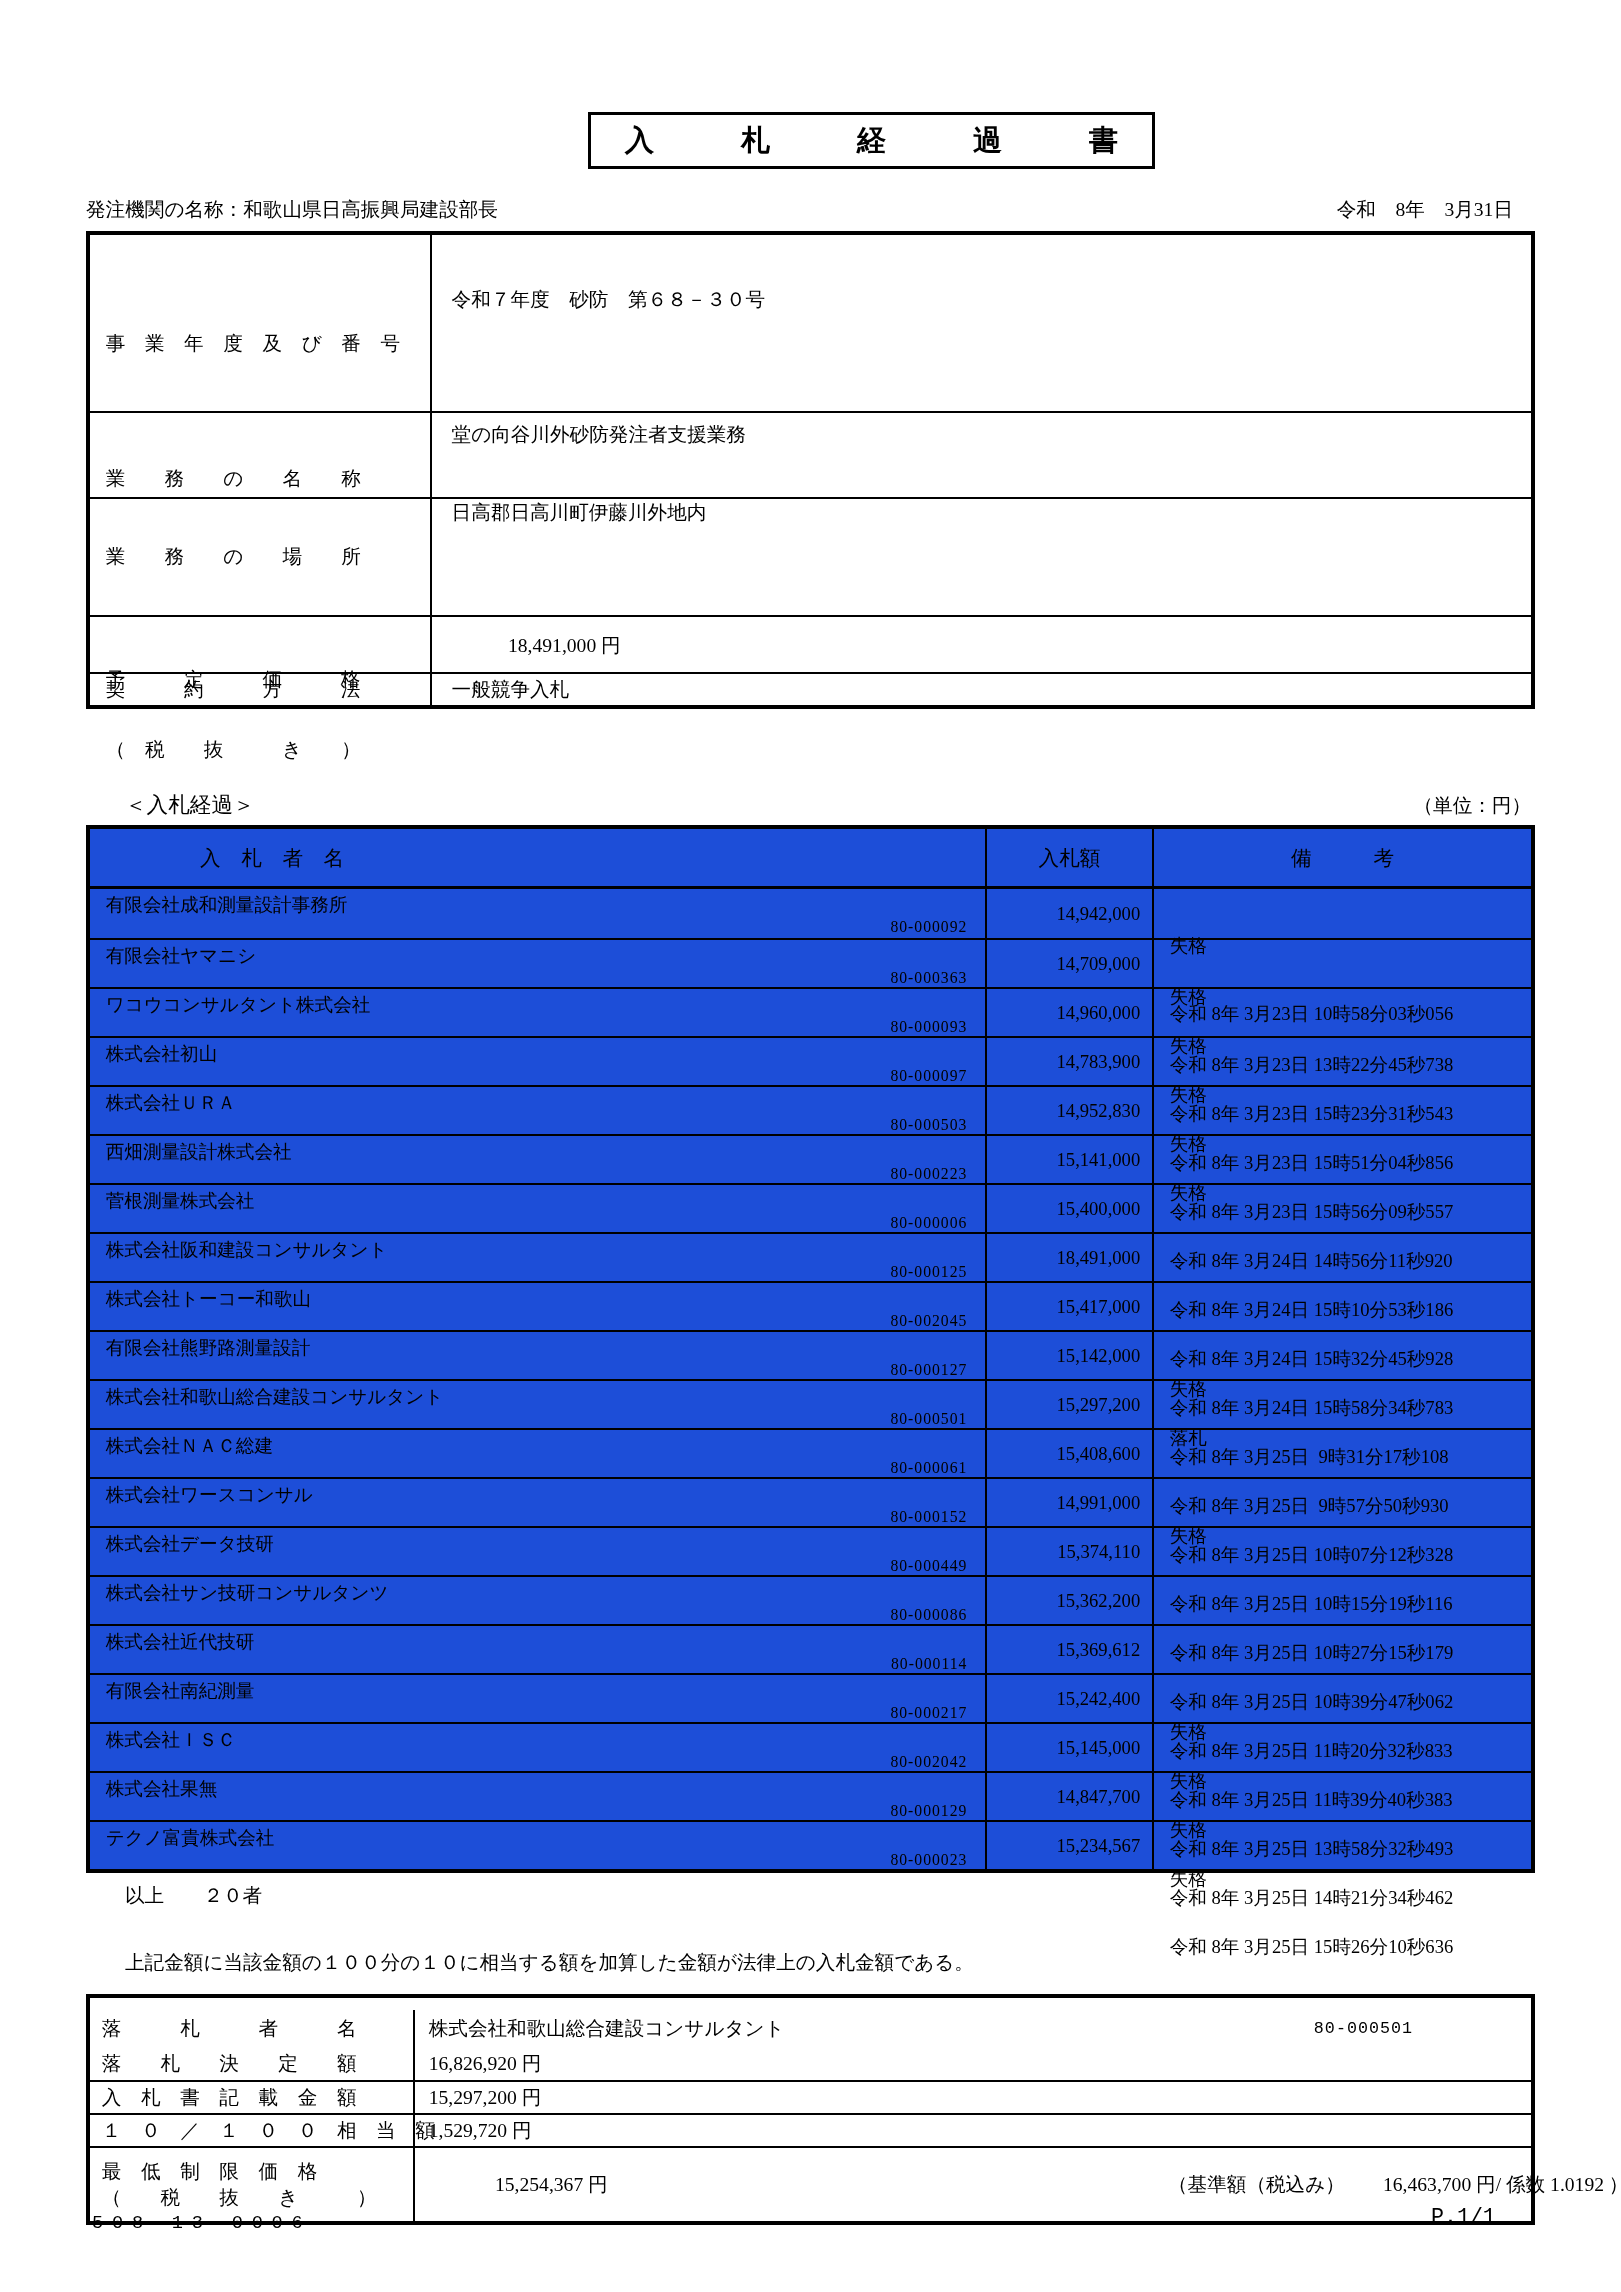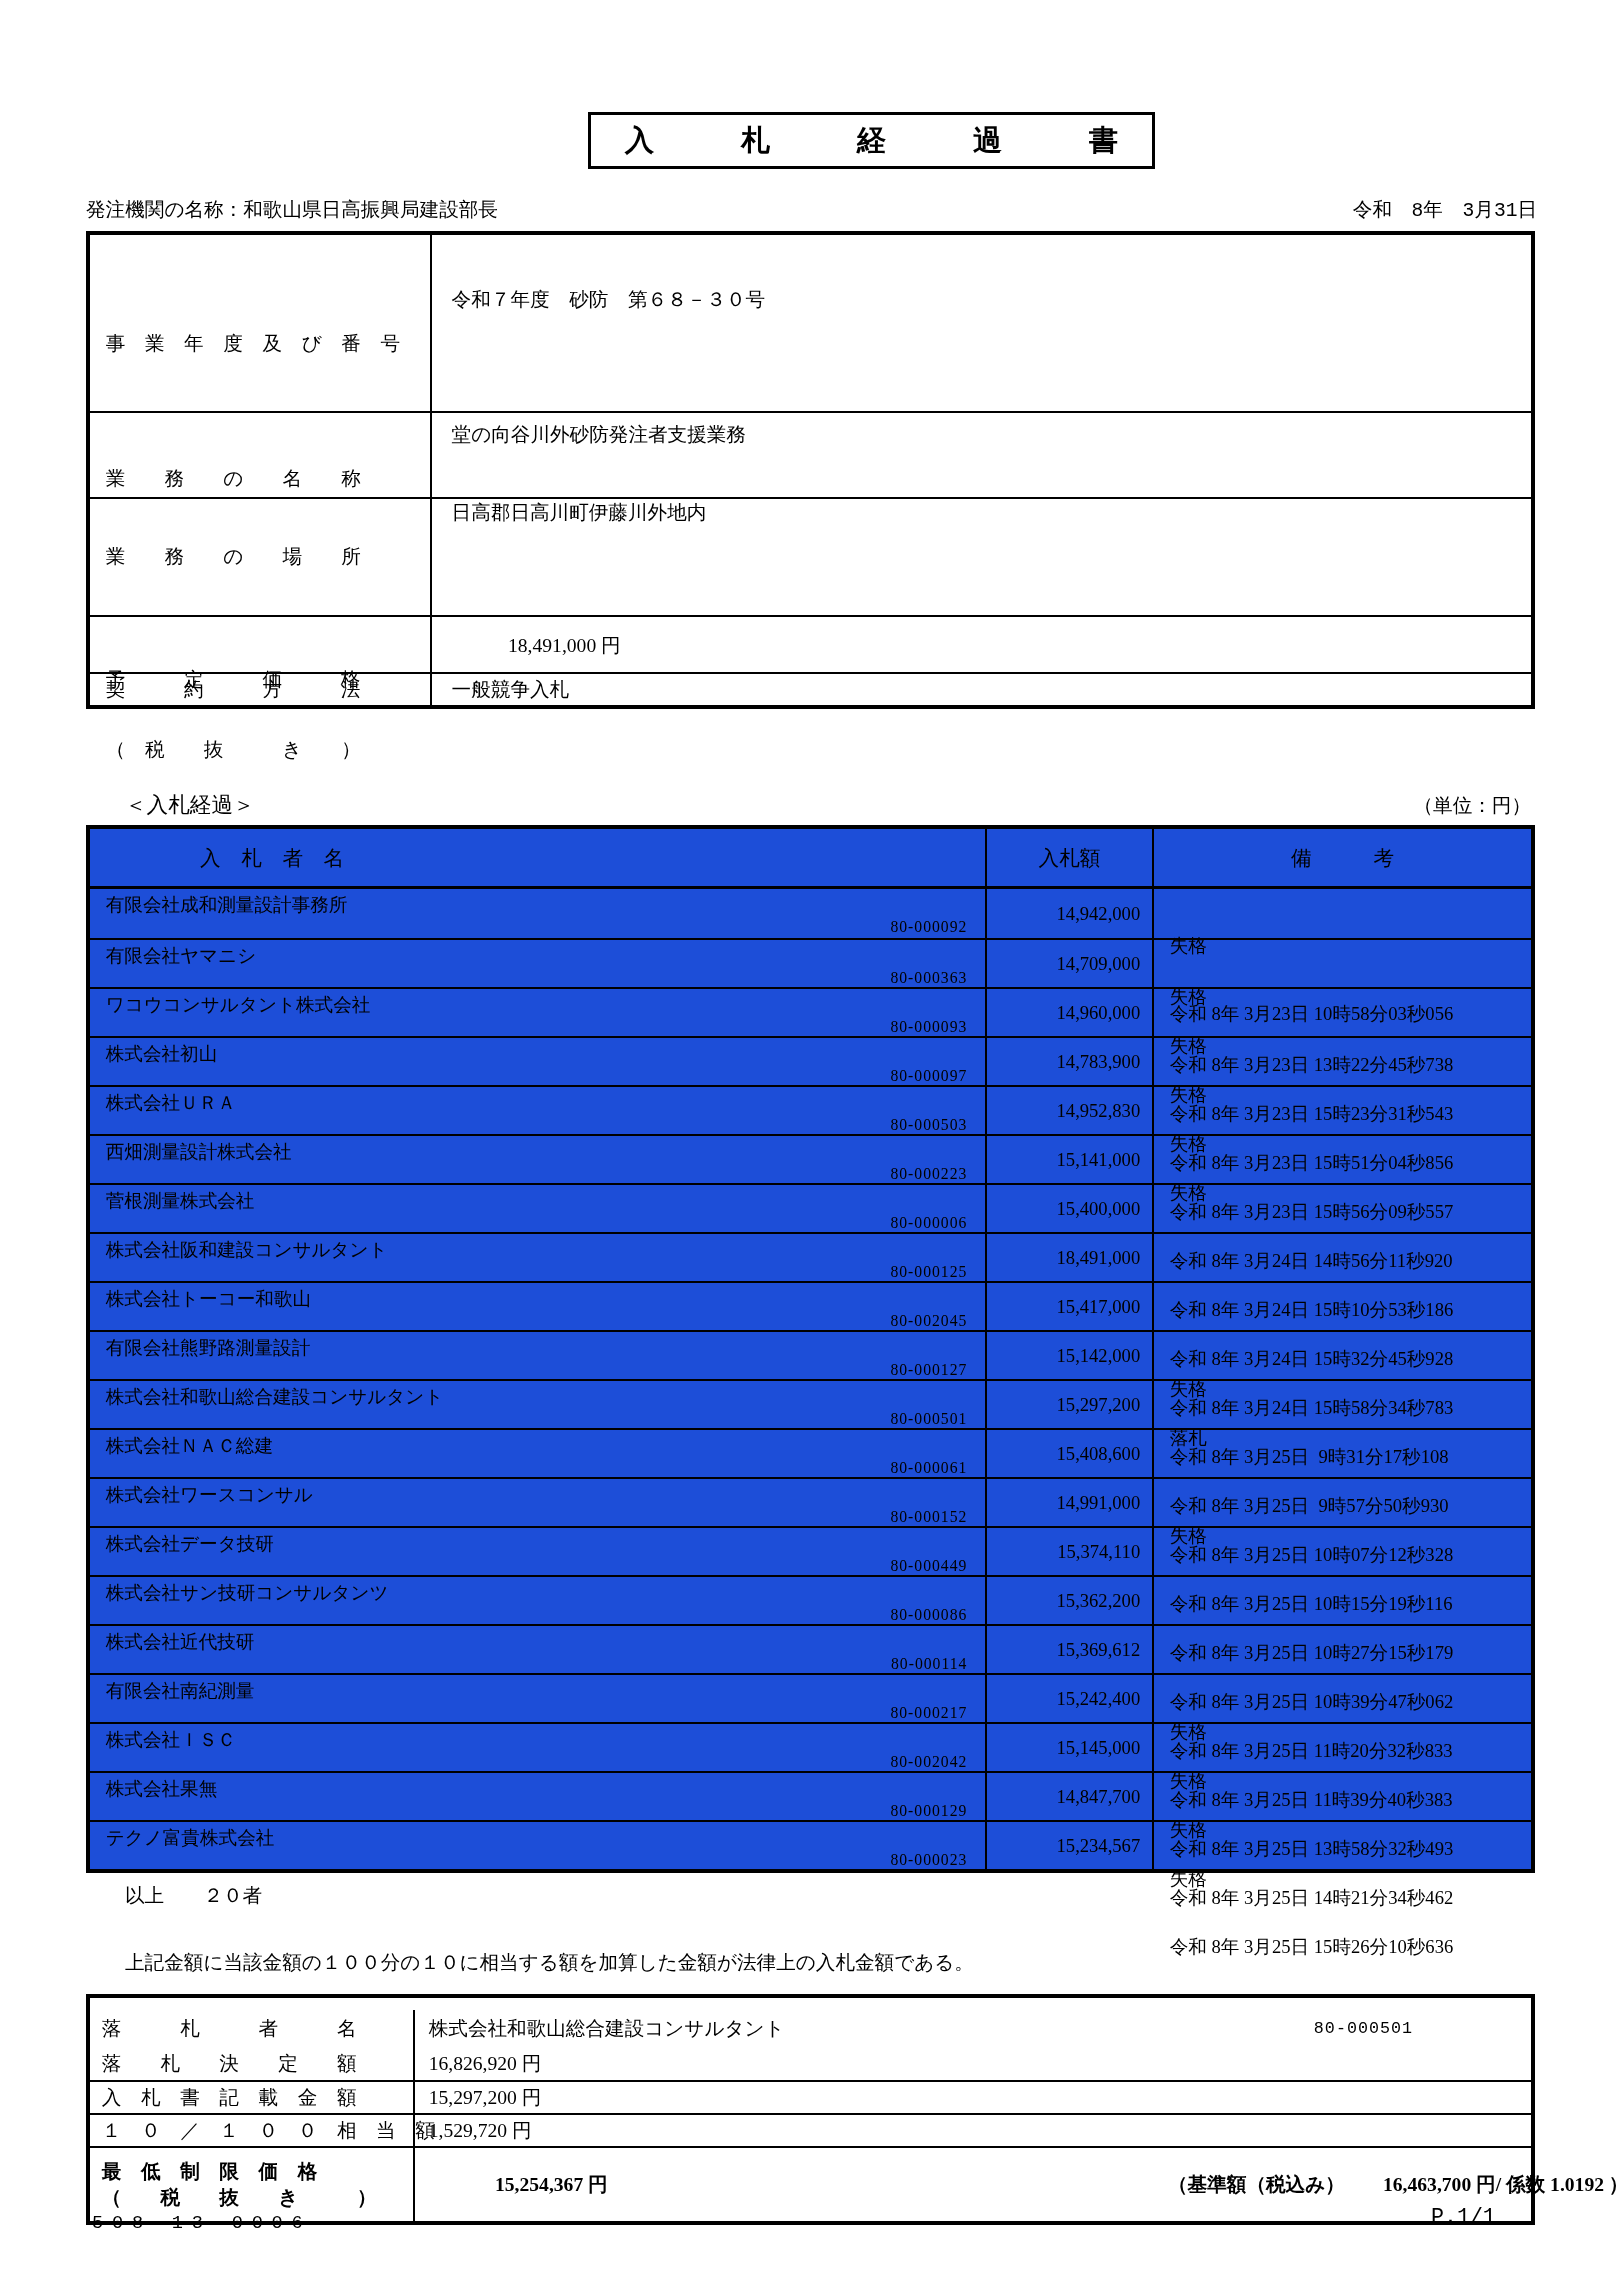--- a/index.html
+++ b/index.html
@@ -10,21 +10,21 @@
   }
   .page{position:absolute;inset:0;}
 
   
   .title-box{
     position:absolute;left:588px;top:112px;width:567px;height:57px;
     border:3.9px solid #000;display:flex;align-items:center;justify-content:center;
     font-size:29px;font-weight:bold;box-sizing:border-box;white-space:nowrap;
   }
   .agency{position:absolute;left:86px;top:196px;font-size:19.6px;}
-  .doc-date{position:absolute;right:84px;top:196px;font-size:19.6px;font-family:Liberation Mono, monospace;}
+  .doc-date{position:absolute;right:108px;top:196px;font-size:19.6px;}
 
   
   .summary-table{
     position:absolute;left:86px;top:231px;width:1449px;
     border:4.9px solid #000;box-sizing:border-box;background:#fff;
   }
   .s-row{display:flex;box-sizing:border-box;border-top:2.9px solid #000;}
   .s-row:first-child{border-top:none;}
   .s-label{
     width:342px;flex:0 0 342px;border-right:2.9px solid #000;box-sizing:border-box;
@@ -85,21 +85,21 @@
   .a-row{display:flex;box-sizing:border-box;border-top:2.9px solid #000;}
   .a-row:first-child{border-top:none;}
   .a-label{width:325px;flex:0 0 325px;border-right:2.9px solid #000;box-sizing:border-box;
     padding-left:11.8px;font-size:19.6px;white-space:pre;display:flex;align-items:center;}
   .a-value{flex:1;display:flex;align-items:center;padding-left:13.7px;font-size:19.6px;white-space:pre;}
   .a-row-winner{height:37px;margin-top:12px;}
   .a-mid-row{height:33px;}
   .a-mid{display:contents;}
   .winner-code{margin-left:auto;margin-right:118px;
     font-family:"Liberation Mono","DejaVu Sans Mono",monospace;font-size:16.7px;letter-spacing:1px;}
-  .a-row-min{height:75px;font-weight:bold;}
+  .a-row-min{height:75px;}
   .a-row-min .a-label{flex-direction:column;align-items:flex-start;justify-content:center;line-height:25.5px;}
   .a-row-min .a-value{position:relative;}
   .min-amount{position:absolute;left:80px;}
   .basis-label{position:absolute;left:753px;}
   .basis-value{position:absolute;left:968px;}
 
   .doc-number{position:absolute;left:92px;top:2213px;font-size:18.6px;letter-spacing:8.8px;
     font-family:"Liberation Mono","DejaVu Sans Mono",monospace;}
   .page-indicator{position:absolute;left:1419px;top:2205px;font-size:21.6px;
     font-family:Liberation Mono, monospace;margin-left:12px;}

